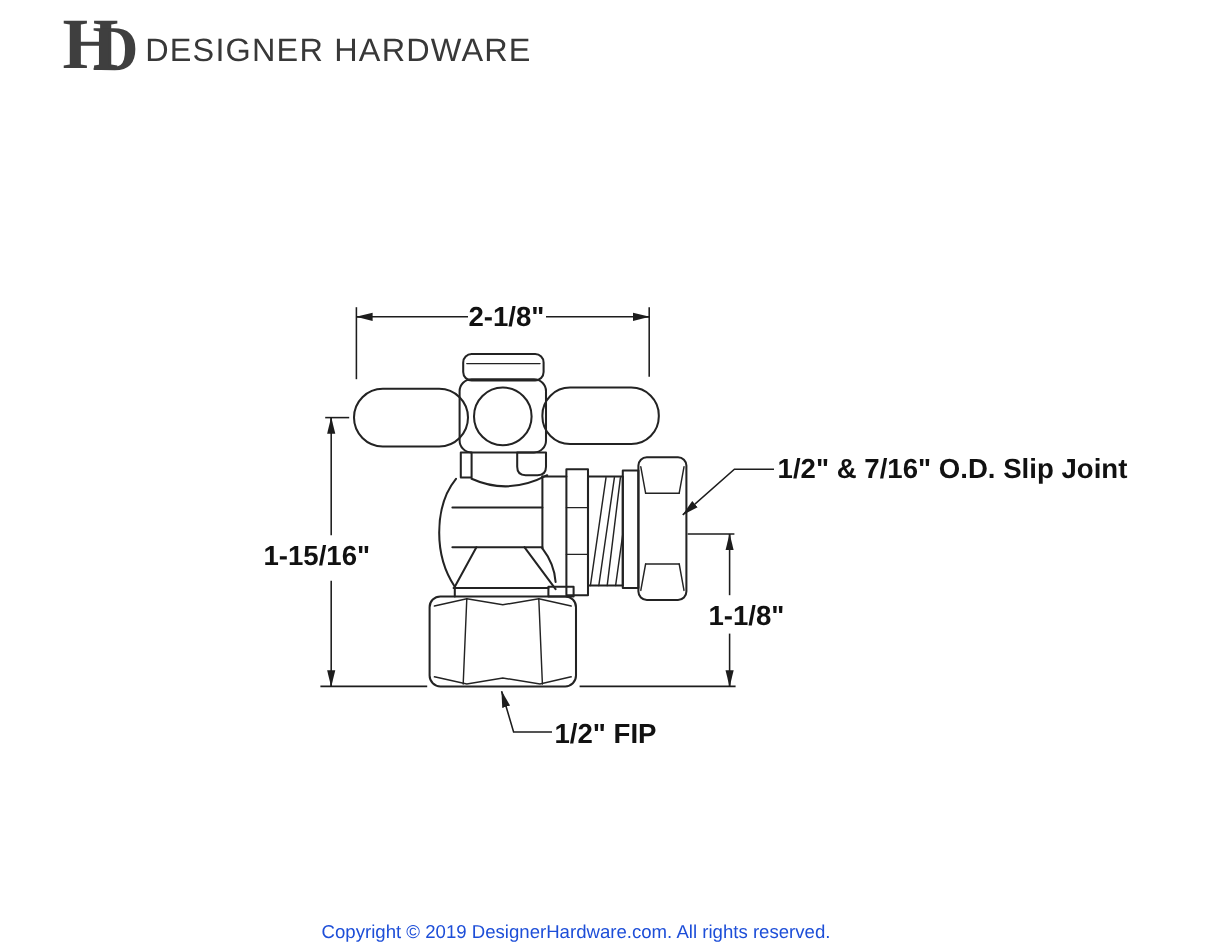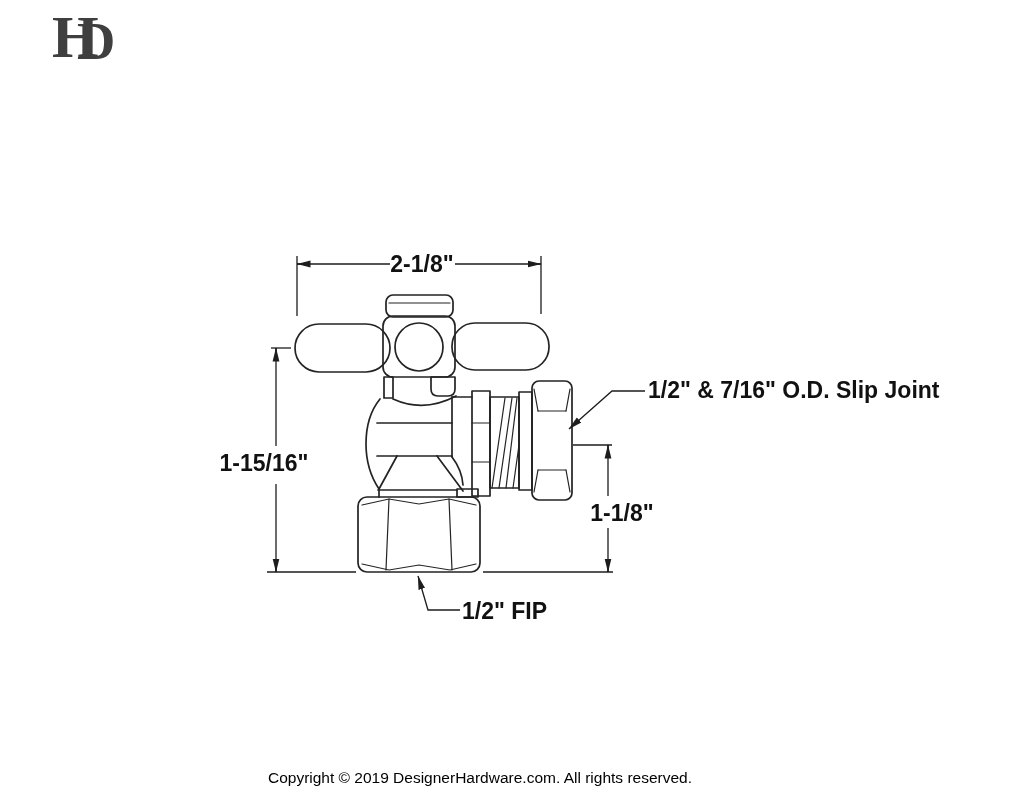--- a/index.html
+++ b/index.html
@@ -17,31 +17,32 @@
 
   
   svg.drawing { position:absolute; left:0; top:0; }
   .outline   { fill:none; stroke:#232323; stroke-width:1.7; stroke-linejoin:round; stroke-linecap:round; }
   .thin      { fill:none; stroke:#232323; stroke-width:1.2; stroke-linecap:round; }
   .dim       { fill:none; stroke:#1d1d1d; stroke-width:1.3; stroke-linecap:butt; }
   .dim-text  { font-family:"Liberation Sans", sans-serif; font-weight:700; font-size:23px; fill:#111111; }
 
   
   .copyright { position:absolute; left:0; top:769px; width:960px; text-align:center;
-               font-size:15.5px; color:#000000; }
+               font-size:15.5px; color:#1d4ed8; }
 </style>
 </head>
 <body>
 
 <div class="page">
 
   <div class="monogram">
     <span class="mono-h">H</span>
     <span class="mono-d">D</span>
   </div>
+  <div class="brand">DESIGNER HARDWARE</div>
 
   <svg class="drawing" width="1024" height="791" viewBox="0 0 1024 791" xmlns="http://www.w3.org/2000/svg">
     <defs>
       <marker id="arw" markerWidth="14" markerHeight="9" refX="13.5" refY="4.5" orient="auto" markerUnits="userSpaceOnUse">
         <path d="M14,4.5 L0,1.1 L0,7.9 Z" fill="#1d1d1d"></path>
       </marker>
     </defs>
 
     <g>
       <rect class="outline" x="295" y="324" width="95" height="48" rx="24"></rect>

